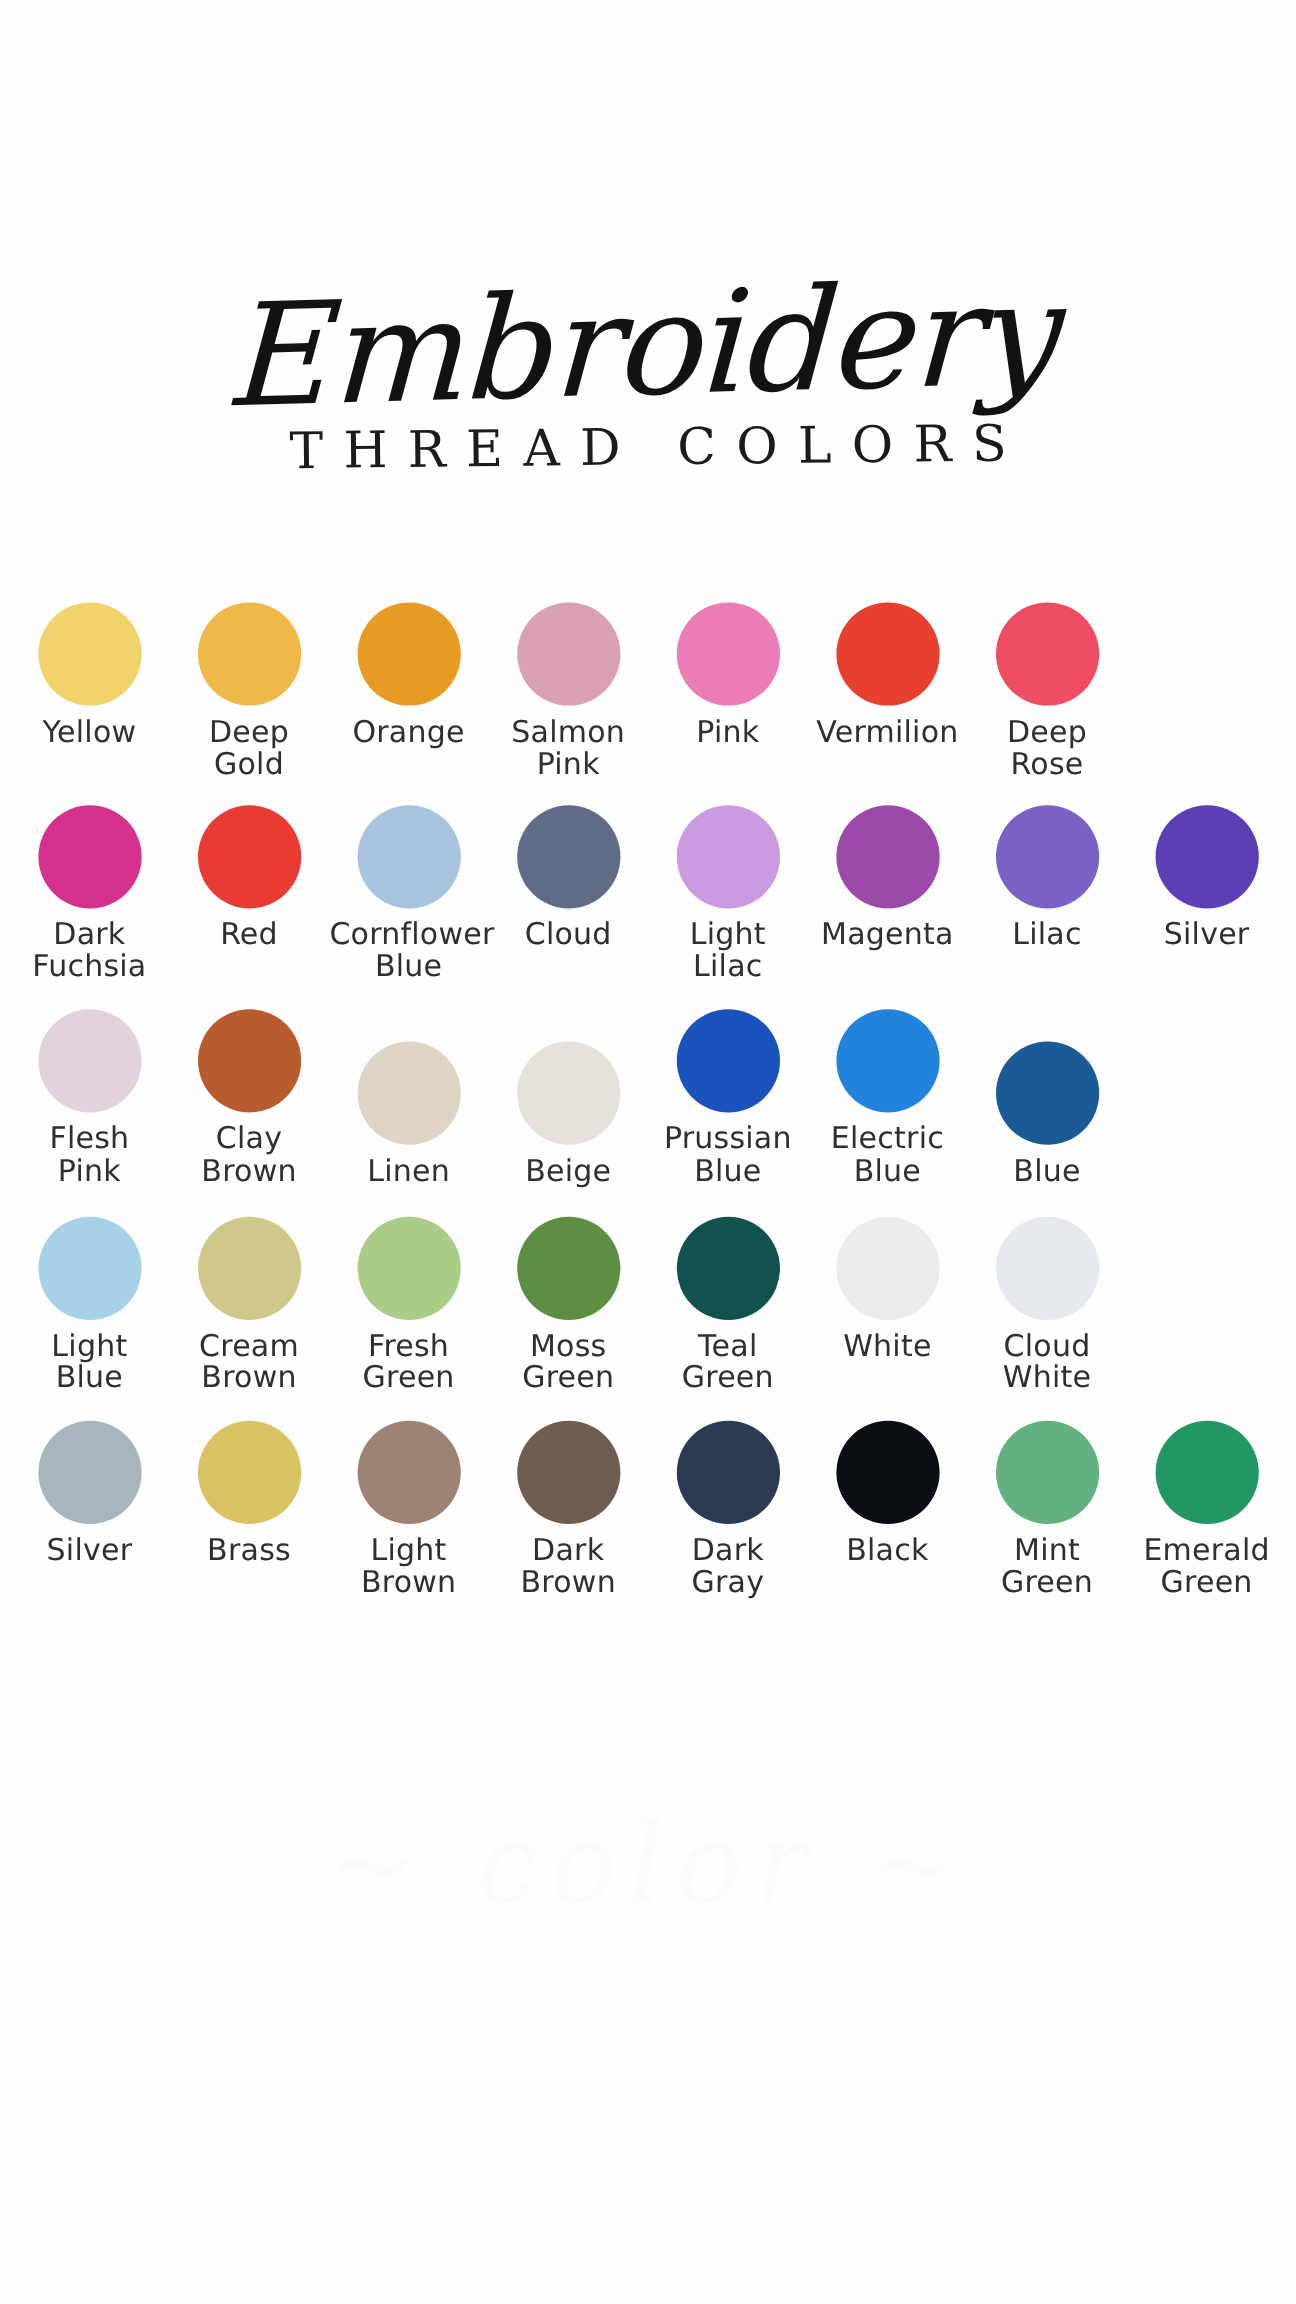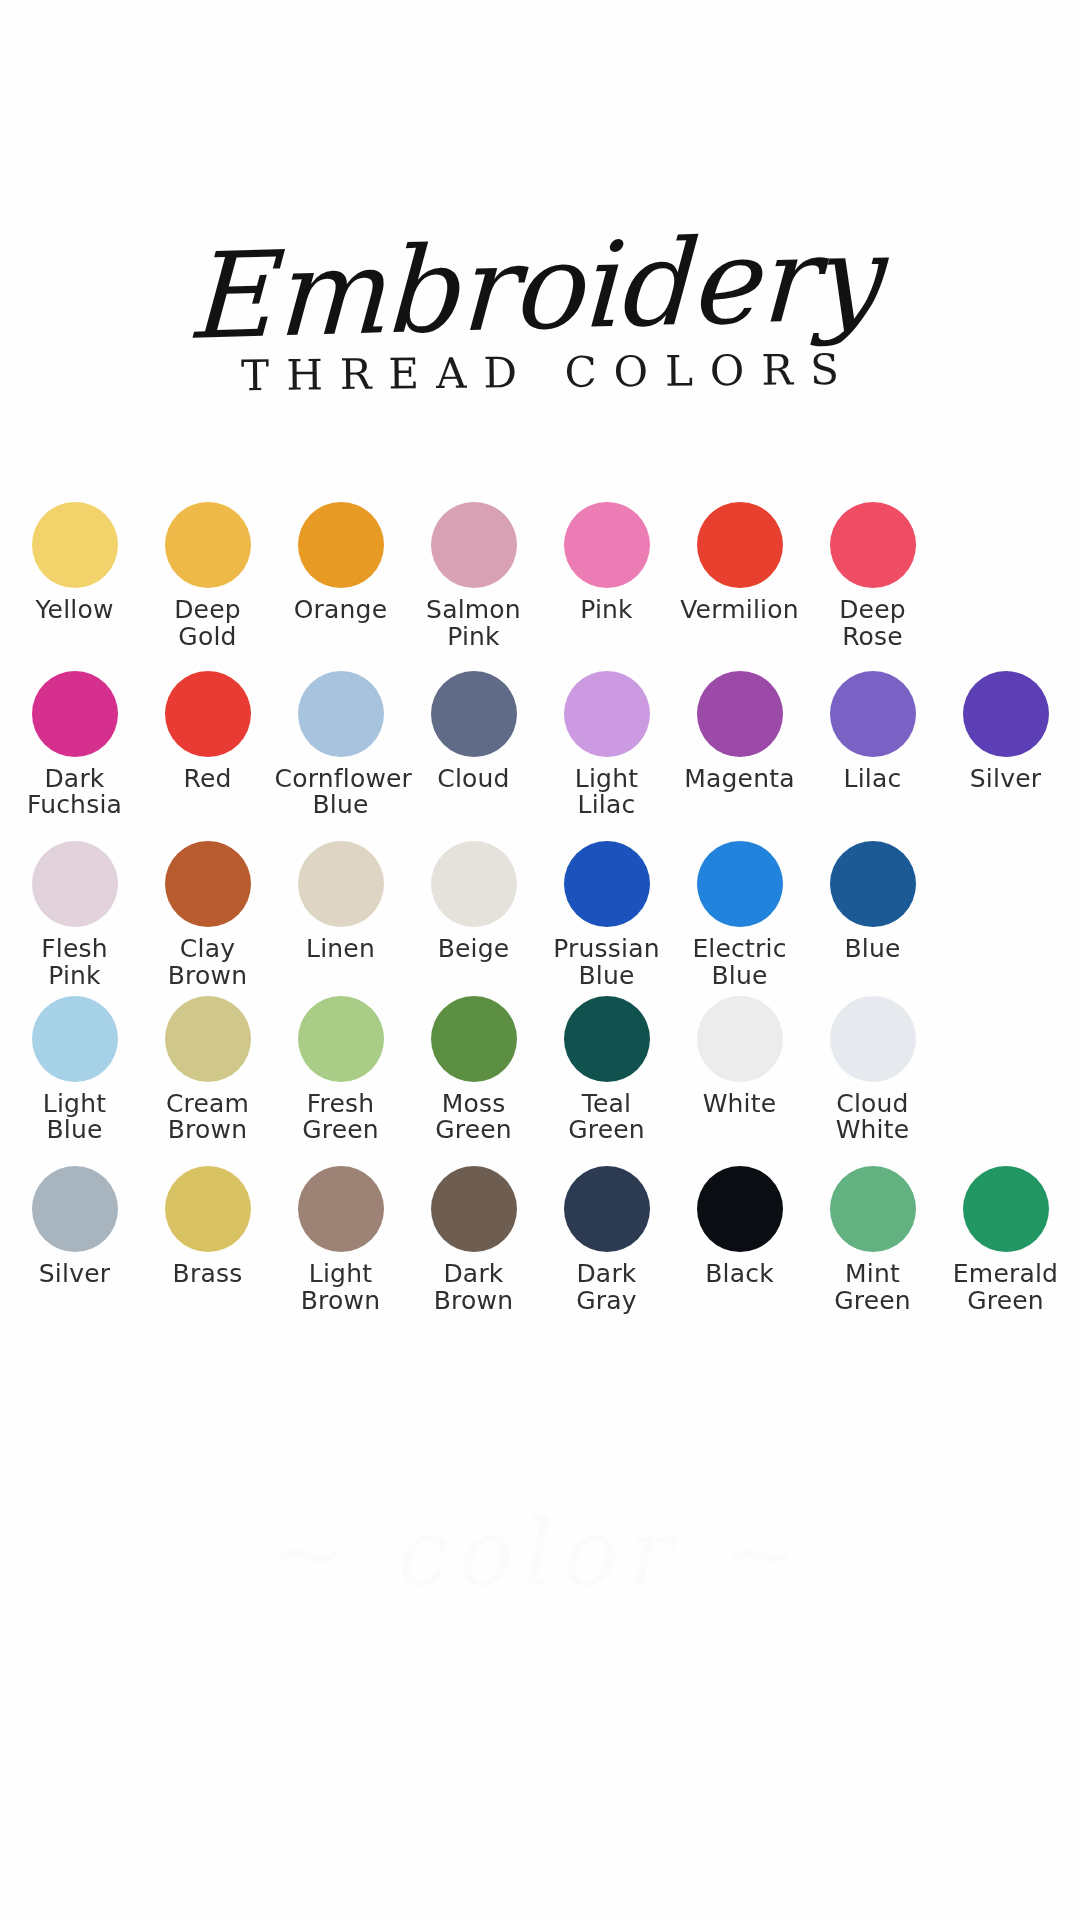--- a/index.html
+++ b/index.html
@@ -98,21 +98,21 @@
     line-height: 1.07;
     color: #2f2f2f;
     text-align: center;
     letter-spacing: 0.2px;
     white-space: pre-line;
     max-width: 132px;
   }
 
   .row-1 { margin-bottom: 20px; }
   .row-2 { margin-bottom: 22px; }
-  .row-3 { margin-bottom: 6px; }
+  .row-3 { margin-bottom: 24px; align-items: flex-end; }
   .row-4 { margin-bottom: 22px; }
 
   
   .watermark {
     position: absolute;
     left: 0;
     top: 1500px;
     width: 1080px;
     text-align: center;
     font-family: "DejaVu Serif", serif;

